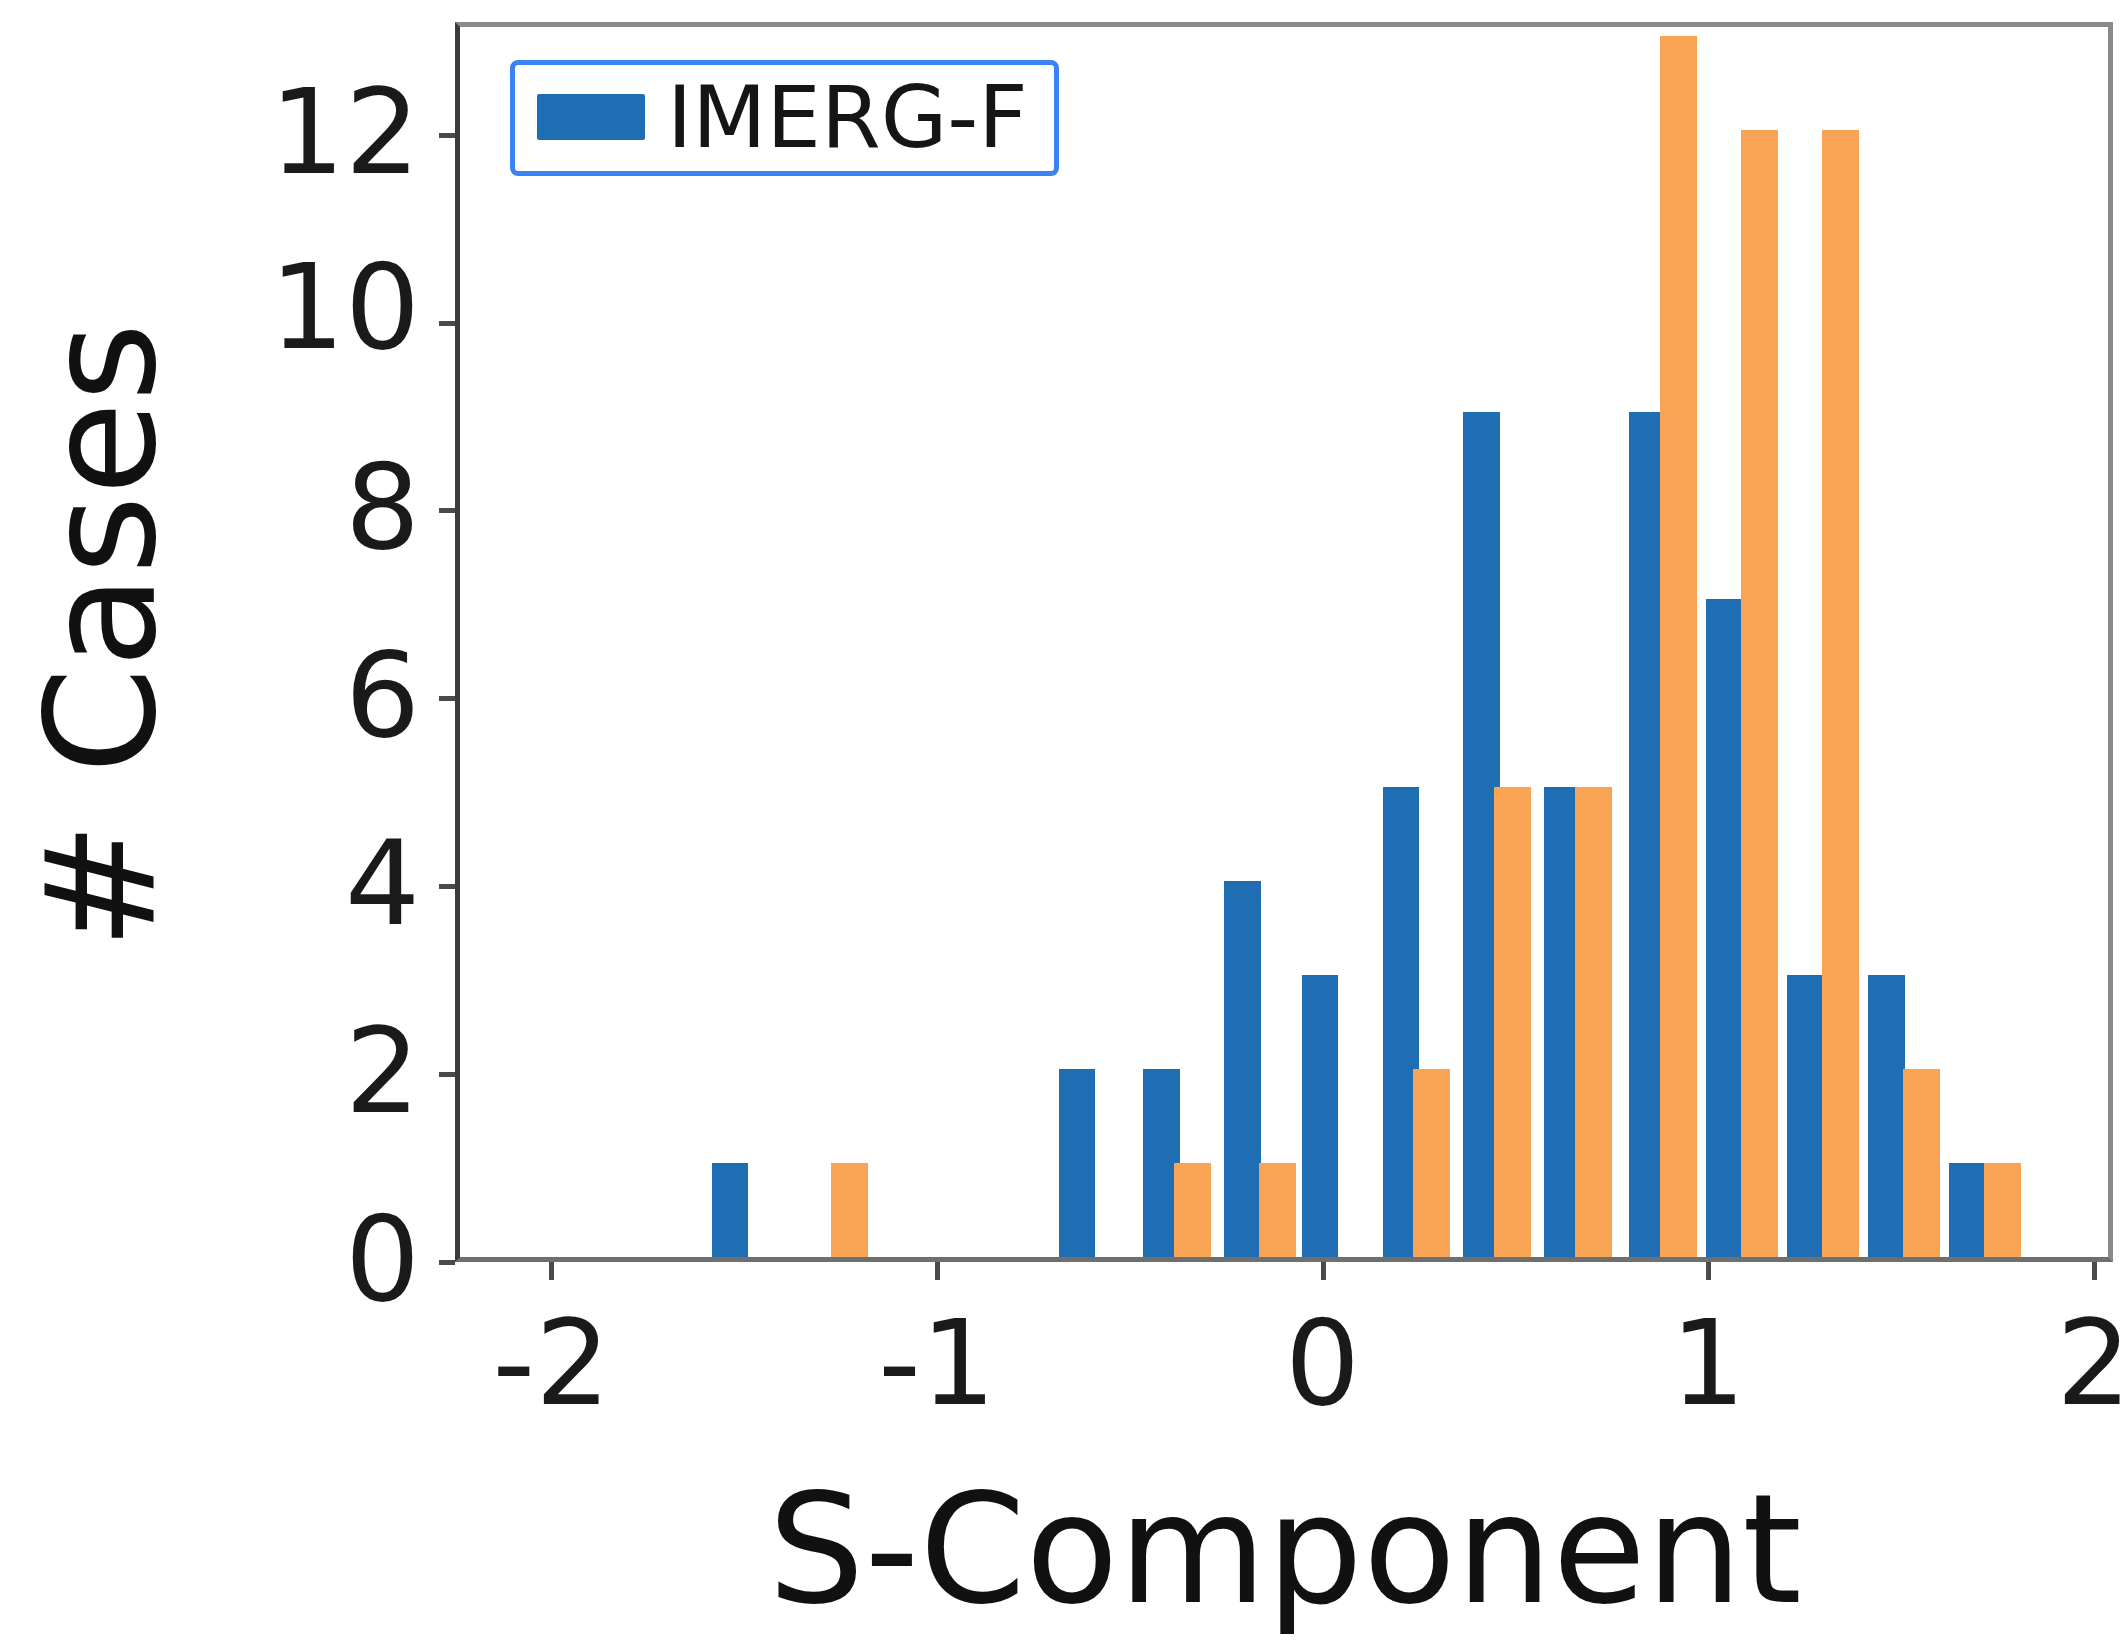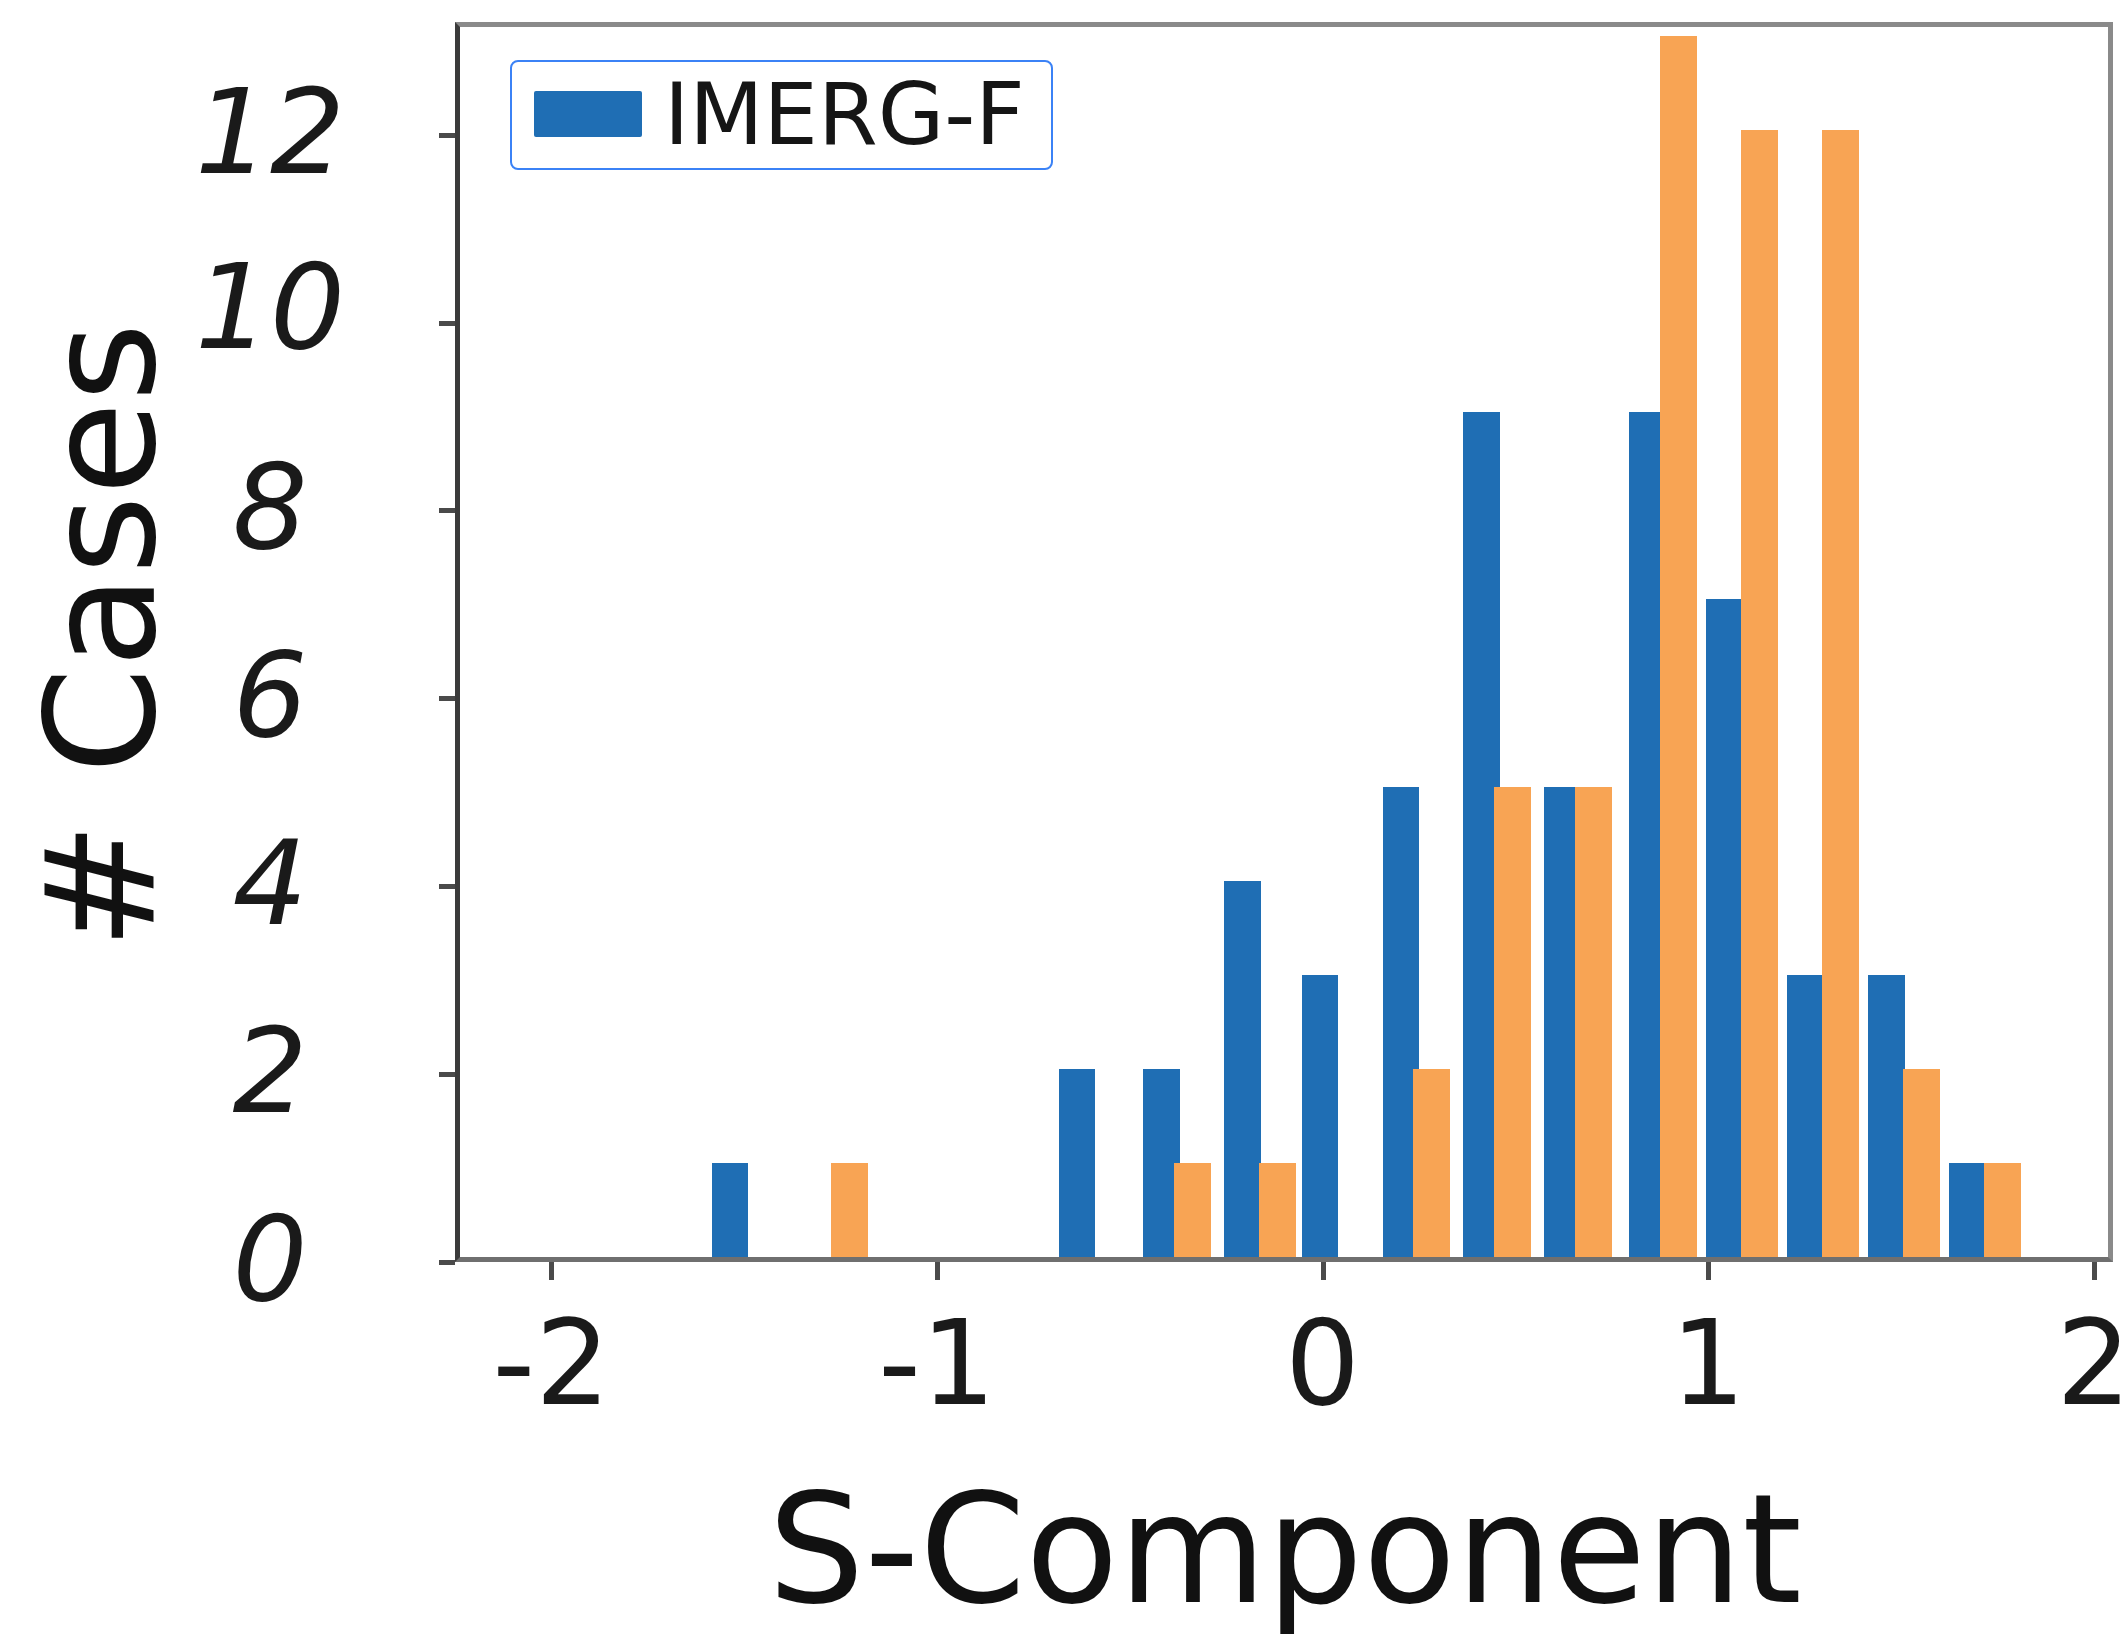--- a/index.html
+++ b/index.html
@@ -19,26 +19,25 @@
     border-bottom:5px solid #6f6f6f;
     box-sizing:border-box;
   }
   #bars-layer{position:absolute;left:0;top:0;right:0;bottom:0;}
   .bar{position:absolute;bottom:0;}
 
   
   .ytick{
     position:absolute;
     right:2126px; 
-    text-align:center;
+    text-align:right;
     font-size:118px;
     line-height:118px;
     color:#1a1a1a;
     white-space:nowrap;
-    font-style:italic;
   }
   .ytickmark{position:absolute;width:16px;height:5px;background:#4a4a4a;}
 
   
   .xtick{
     position:absolute;
     font-size:118px;
     line-height:118px;
     color:#1a1a1a;
     white-space:nowrap;
@@ -69,21 +68,21 @@
     line-height:160px;
     color:#111;
     white-space:nowrap;
   }
 
   
   #legend{
     position:absolute;
     left:510px; top:60px;
     background:#ffffff;
-    border:2px solid #3b82f6;
+    border:5px solid #3b82f6;
     border-radius:8px;
     padding:14px 26px 16px 22px;
   }
   .legend-row{display:flex;align-items:center;height:76px;}
   .legend-swatch{width:108px;height:46px;margin-right:22px;flex:0 0 auto;border-radius:2px;}
   .legend-text{font-size:86px;line-height:86px;color:#151515;white-space:nowrap;}
 </style>
 </head>
 <body>
 

